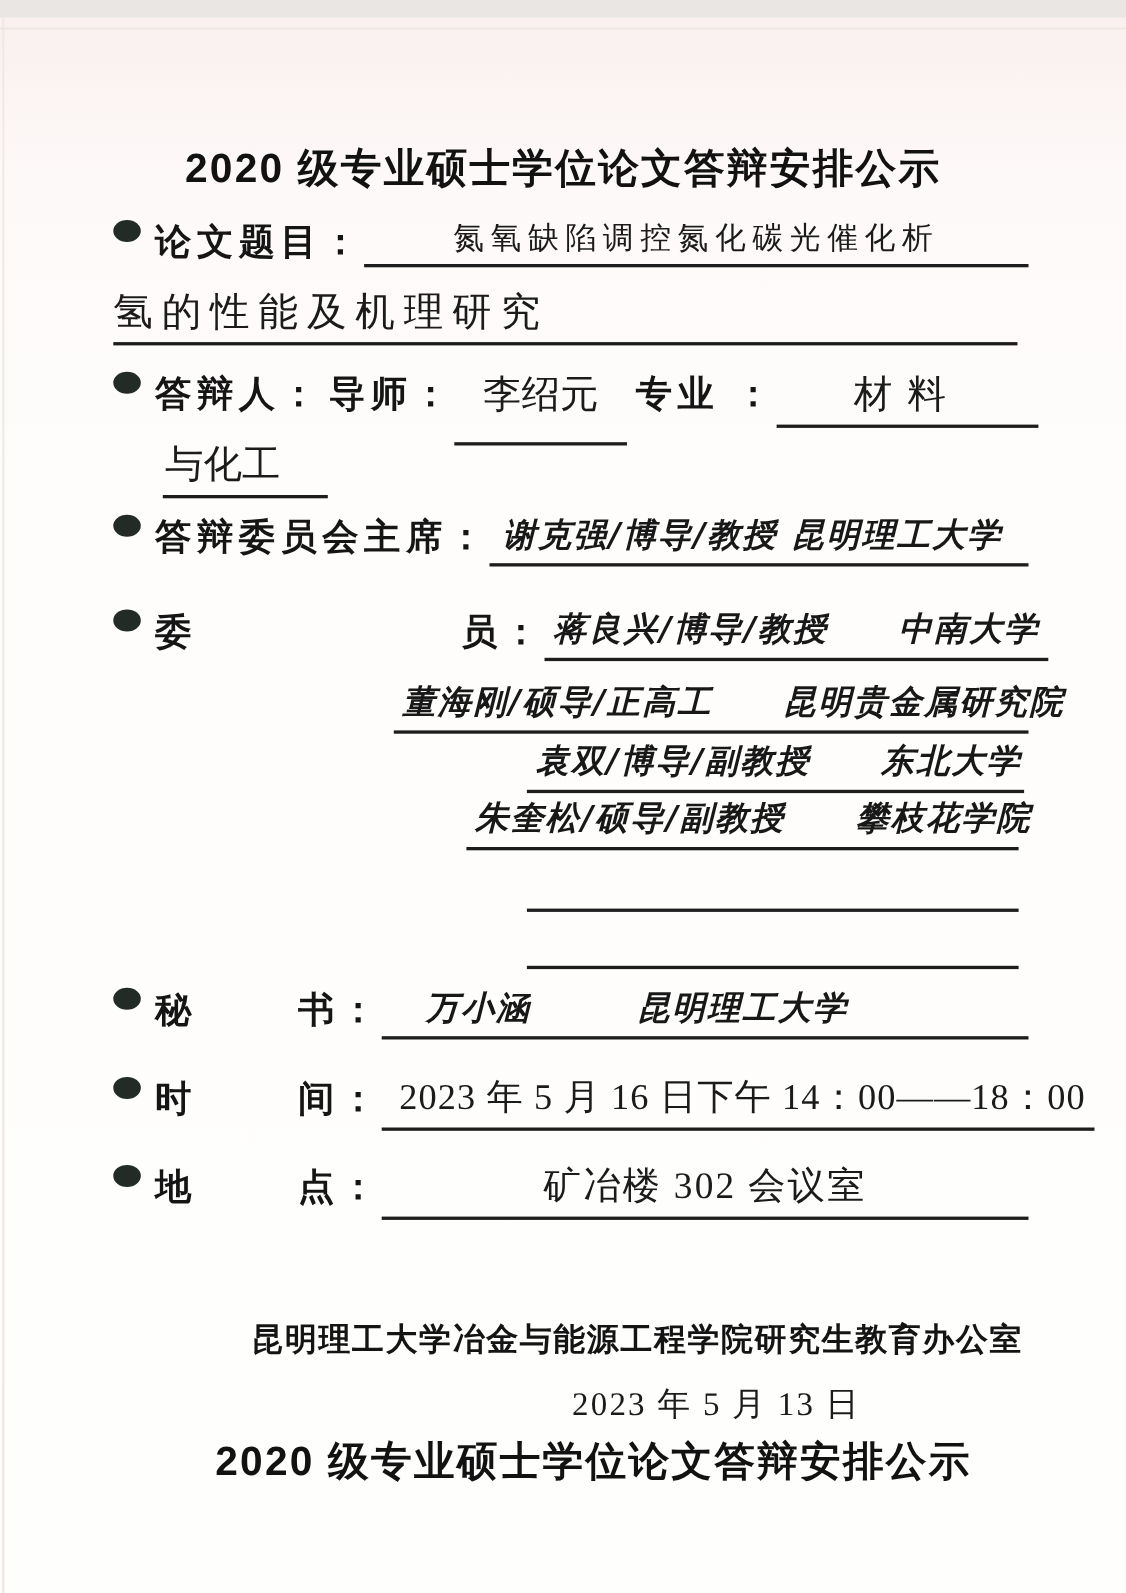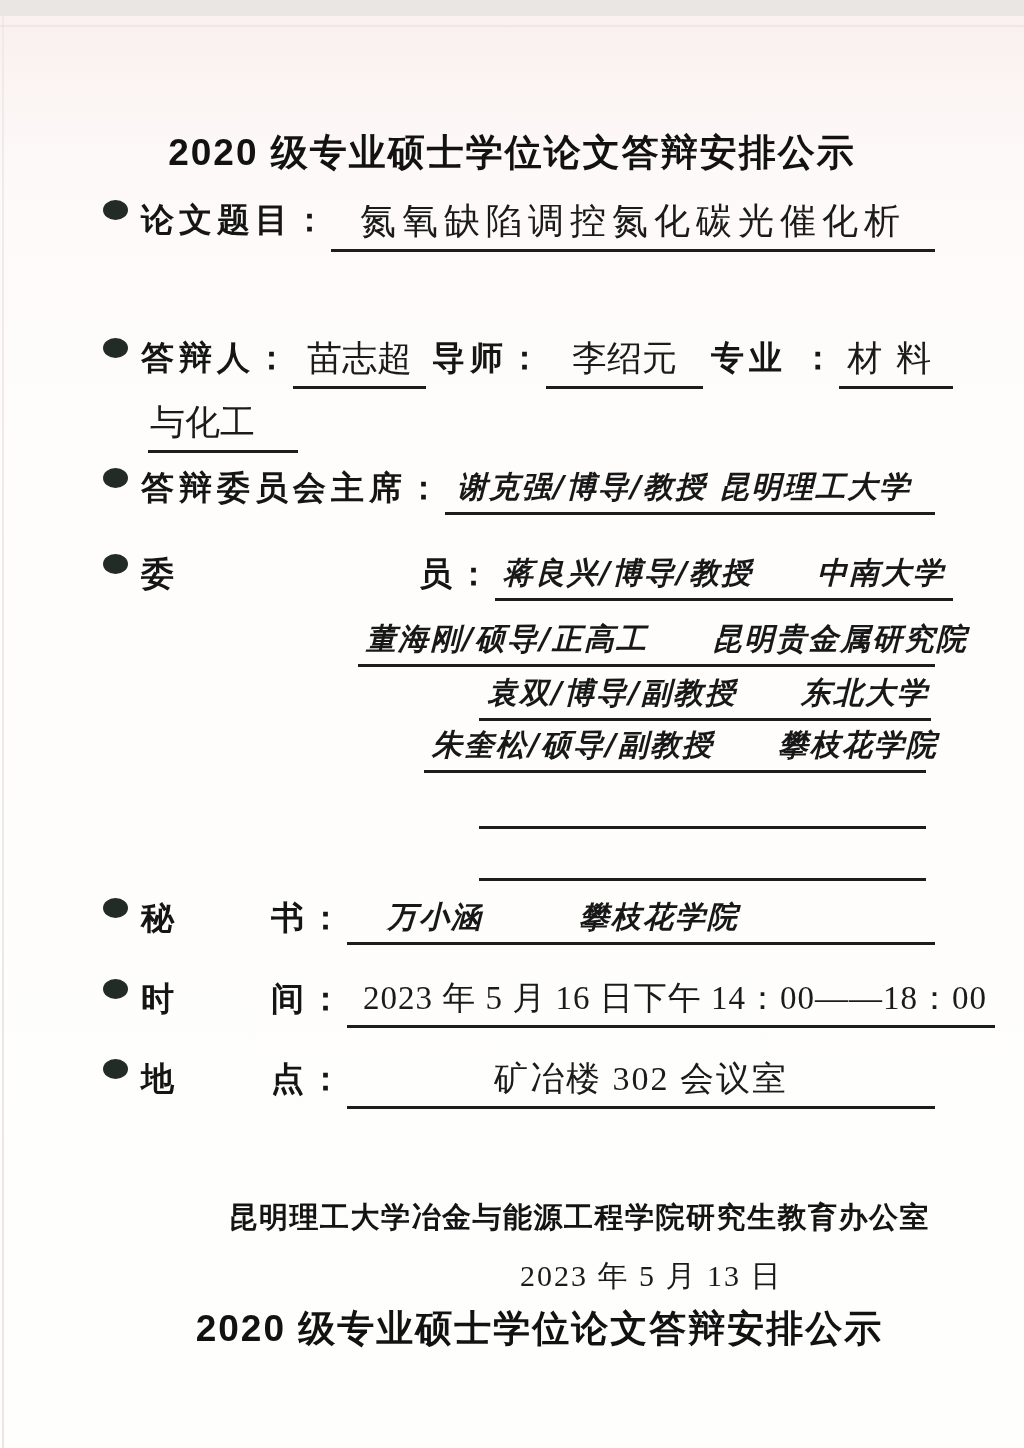--- a/index.html
+++ b/index.html
@@ -104,30 +104,32 @@
 
 <div class="page">
   <div class="scan-edge-left"></div>
   <div class="scan-edge-top"></div>
 
   <div class="doc-title" style="top:112px;">2020 级专业硕士学位论文答辩安排公示</div>
 
   <div class="row" style="top:184px;">
     <span class="bullet"></span>
     <span class="label">论文题目：</span>
-    <span class="uline serif grow center" style="font-size:36px;letter-spacing:6px;">氮氧缺陷调控氮化碳光催化析</span>
+    <span class="uline serif grow center" style="font-size:28px;letter-spacing:6px;">氮氧缺陷调控氮化碳光催化析</span>
   </div>
 
+  <div class="row" style="top:246px;left:103px;right:99px;">
+    <span class="uline serif grow" style="font-size:36px;letter-spacing:8px;padding-left:0;">氢的性能及机理研究</span>
+  </div>
 
   <div class="row" style="top:322px;right:80px;">
     <span class="bullet"></span>
     <span class="label">答辩人：</span>
-    <span class="uline serif" style="padding:0 14px 6px;">苗志超</span>
     <span class="label" style="margin-left:6px;">导师：</span>
-    <span class="uline serif" style="padding:0 26px 6px;">李绍元</span>
+    <span class="uline serif" style="padding:0 26px 22px;">李绍元</span>
     <span class="label" style="margin-left:8px;">专业 ：</span>
     <span class="uline serif grow center" style="letter-spacing:14px;">材料</span>
   </div>
 
   <div class="row" style="top:452px;">
     <span class="bullet"></span>
     <span class="label">答辩委员会主席：</span>
     <span class="uline script grow" style="padding-left:12px;">谢克强/博导/教授 昆明理工大学</span>
   </div>
 
@@ -147,21 +149,21 @@
   <div class="member uline script" style="top:710px;left:424px;width:486px;">朱奎松/硕导/副教授　　攀枝花学院</div>
 
   <div class="member uline" style="top:772px;left:479px;width:431px;height:32px;"></div>
   <div class="member uline" style="top:824px;left:479px;width:431px;height:32px;"></div>
 
   <div class="row" style="top:882px;">
     <span class="bullet"></span>
     <span class="label">秘</span>
     <span class="spacer" style="width:92px;"></span>
     <span class="label">书：</span>
-    <span class="uline script grow" style="padding-left:40px;">万小涵　　　攀枝花学院</span>
+    <span class="uline script grow" style="padding-left:40px;">万小涵　　　昆明理工大学</span>
   </div>
 
   <div class="row" style="top:963px;">
     <span class="bullet"></span>
     <span class="label">时</span>
     <span class="spacer" style="width:92px;"></span>
     <span class="label">间：</span>
     <span class="uline serif grow" style="font-size:33px;padding-left:16px;letter-spacing:1px;">2023 年 5 月 16 日下午 14：00——18：00</span>
   </div>
 

